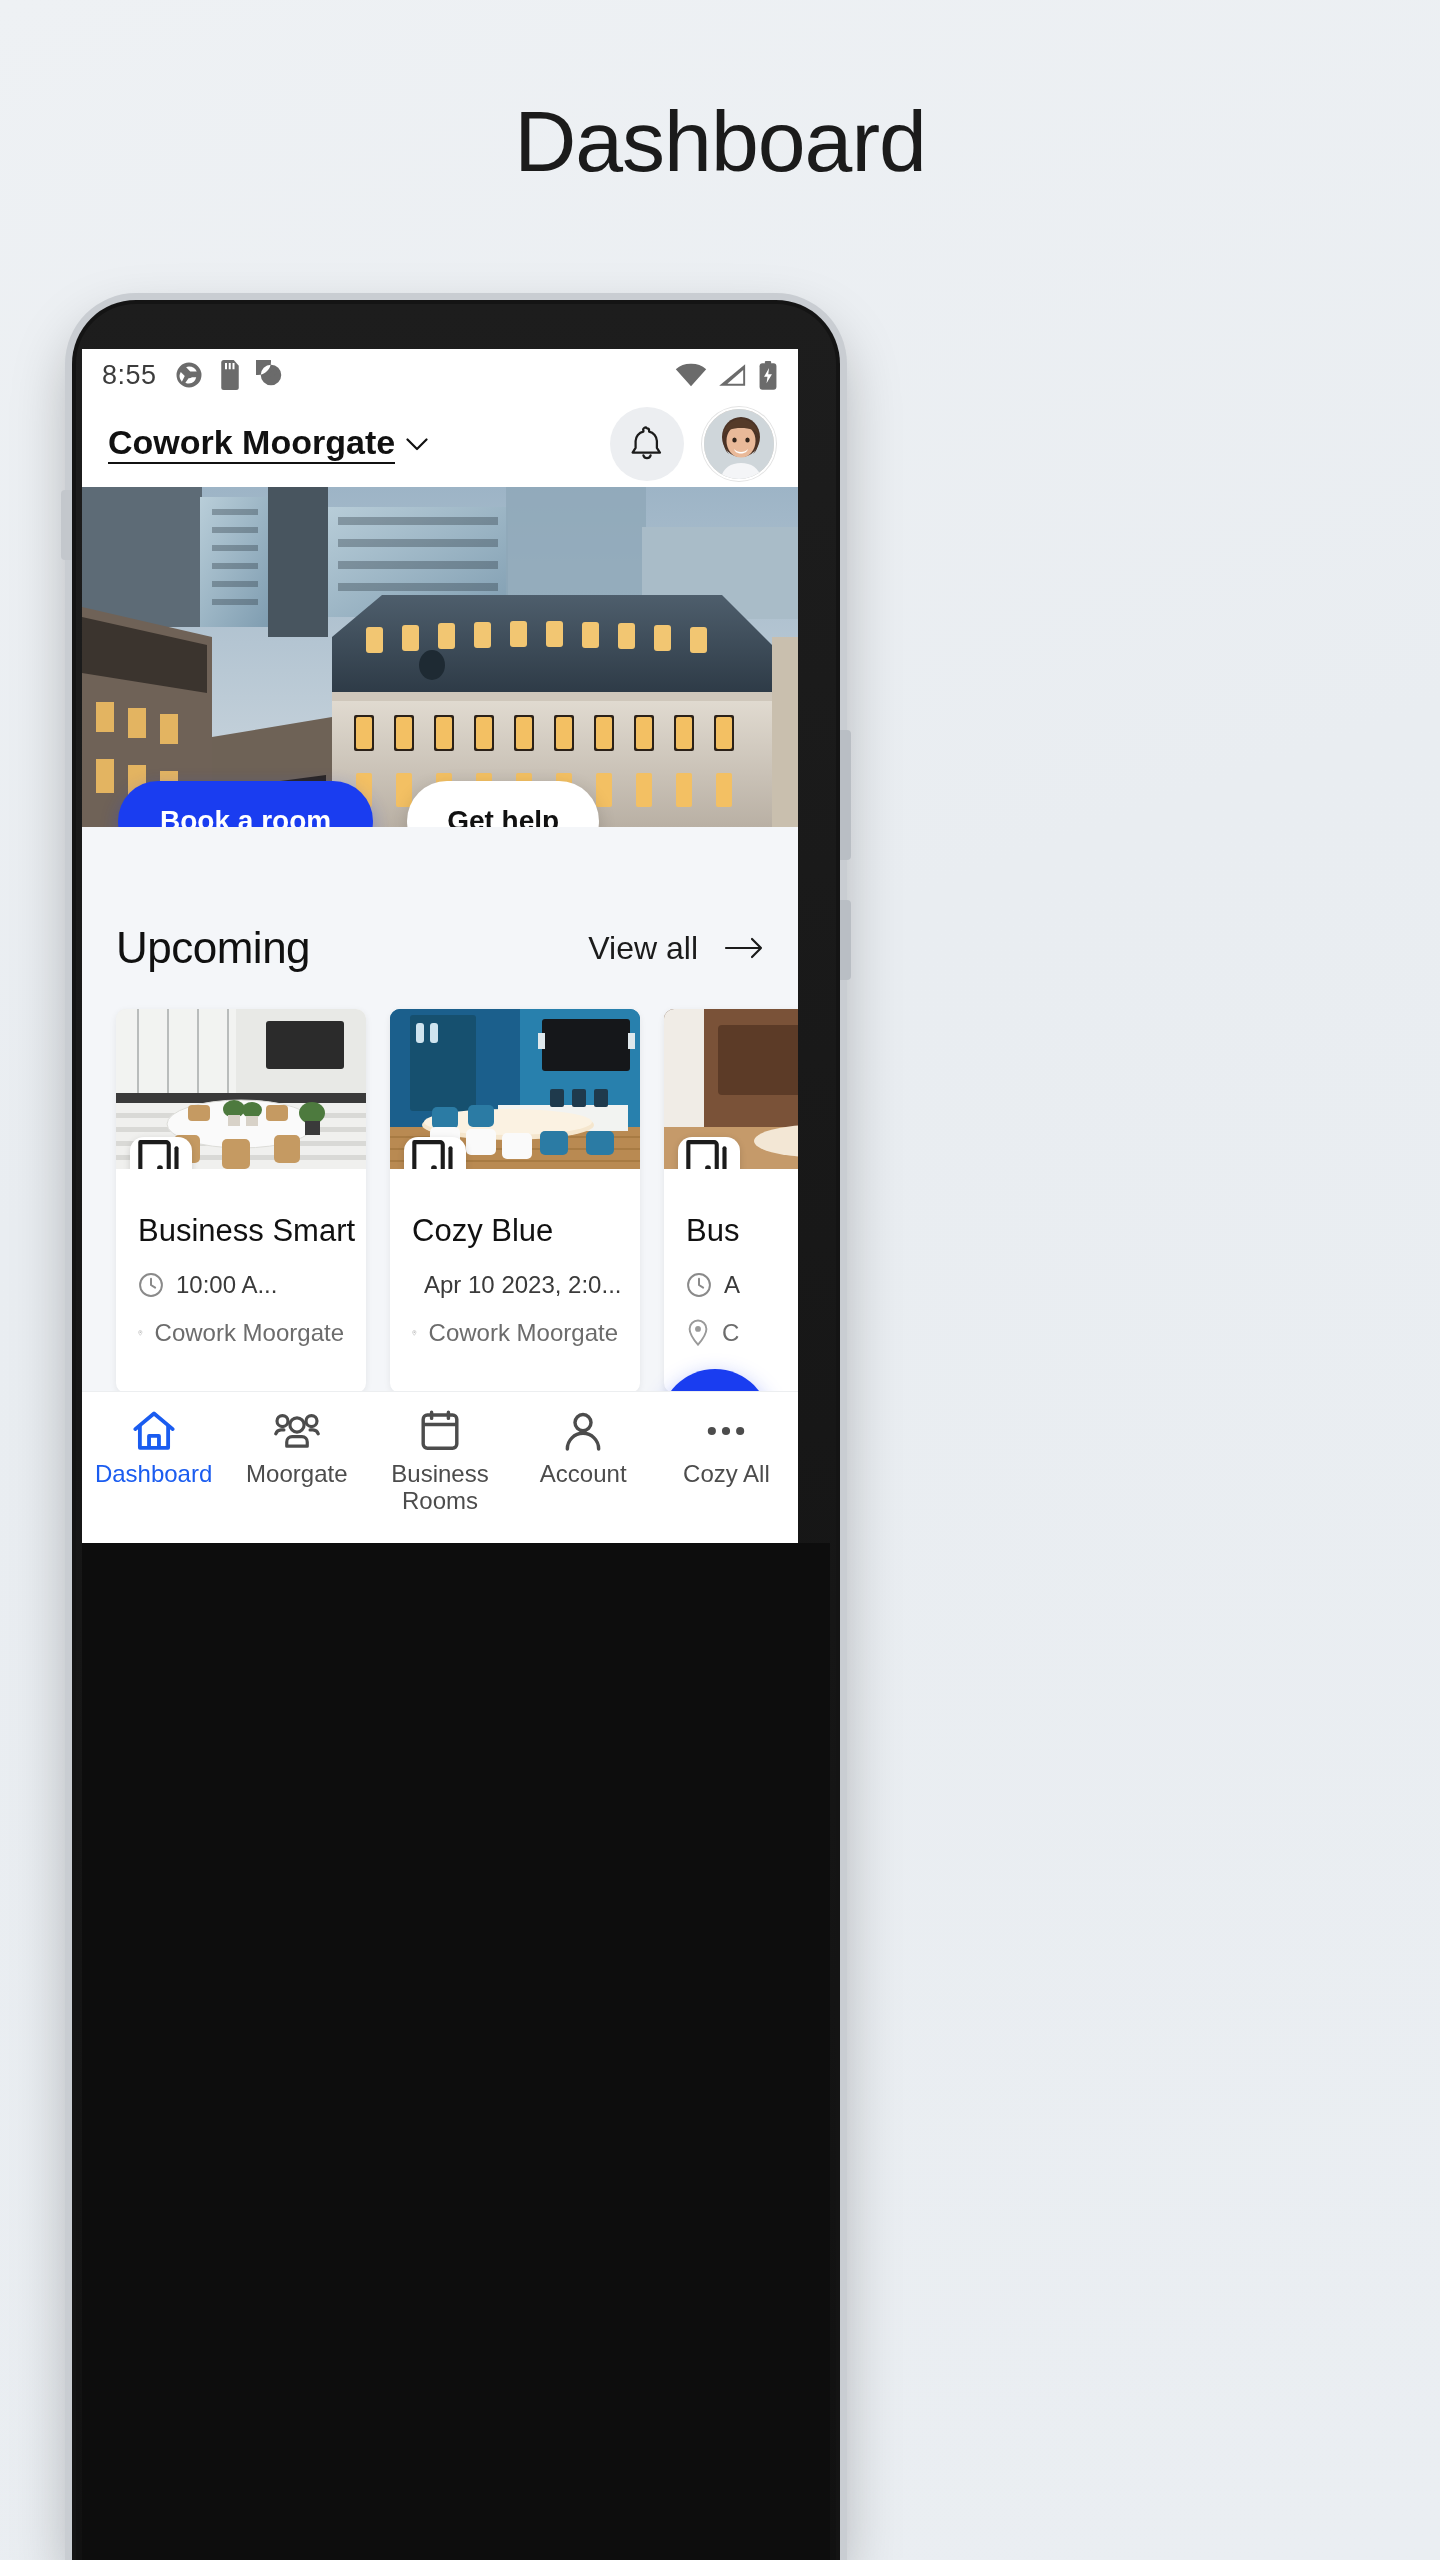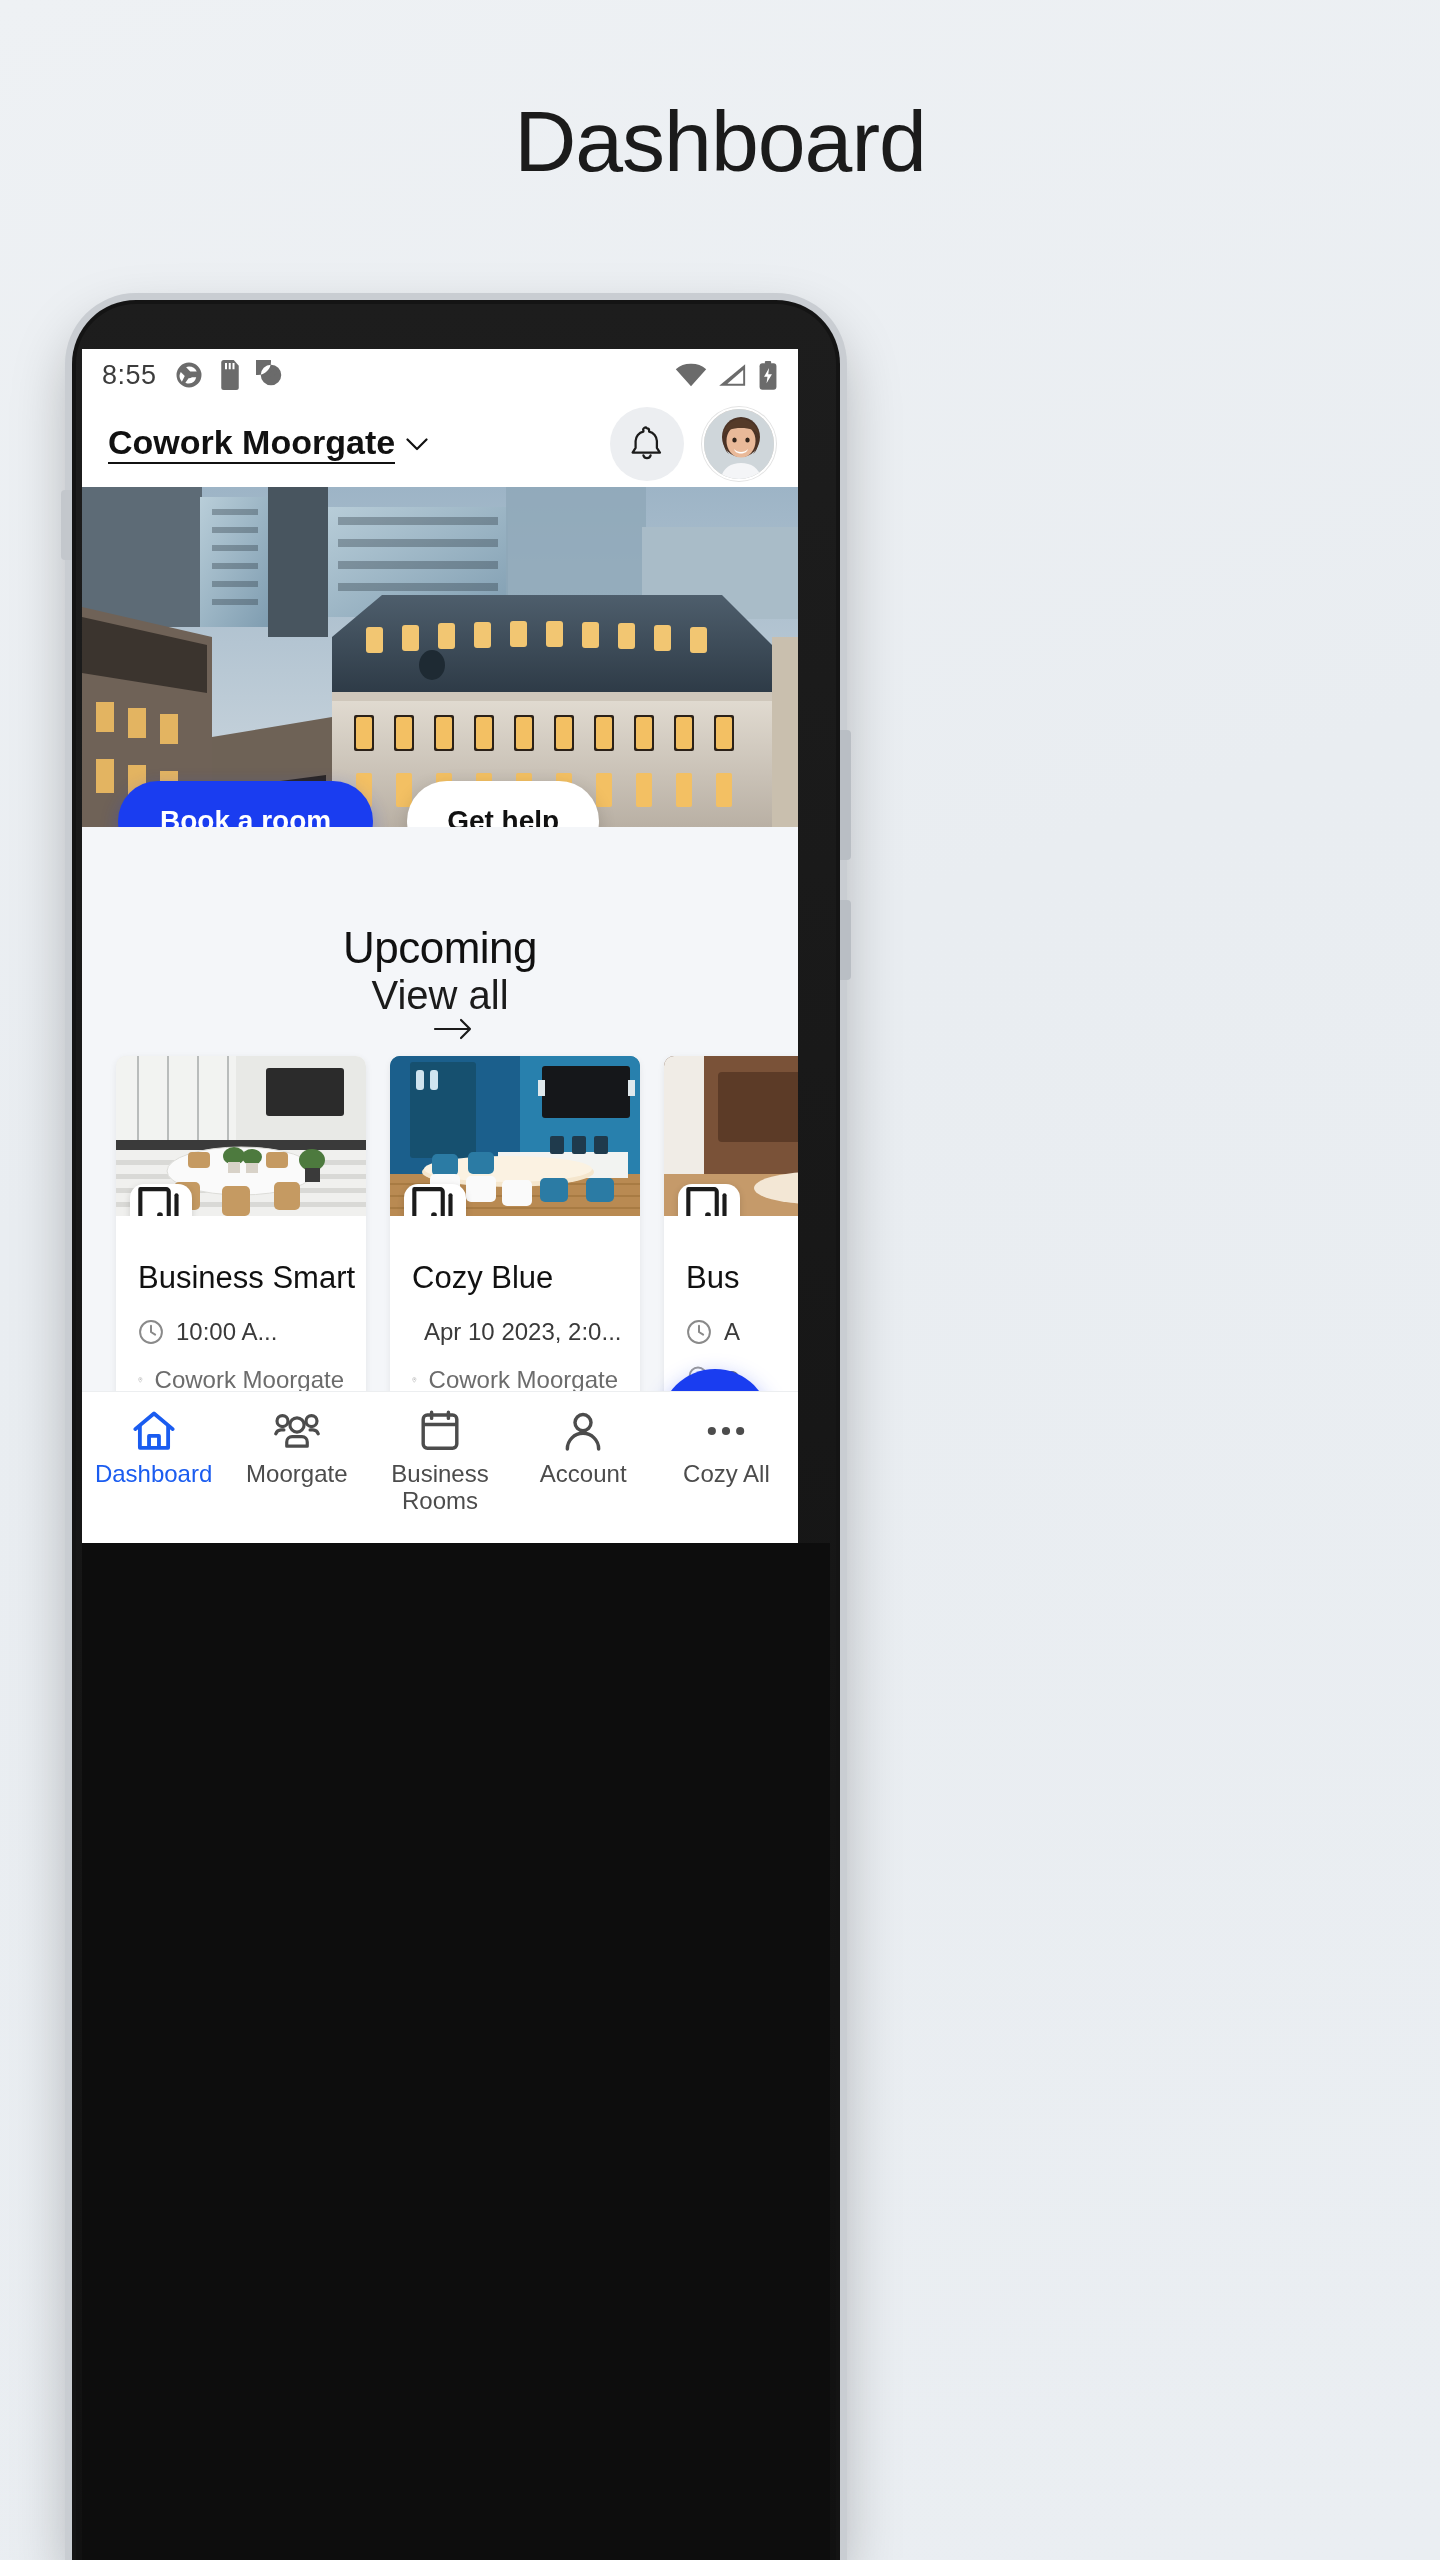--- a/index.html
+++ b/index.html
@@ -118,25 +118,25 @@
   }
   .btn-secondary{
     background:#fff; color:#111; font-size:28px; font-weight:700;
     padding:24px 40px; border-radius:40px; white-space:nowrap;
     box-shadow:0 5px 18px rgba(0,0,0,.16);
   }
 
   
   .content{ background:#f4f6f9; padding-top:96px; position:relative; }
   .sec-head{
-    display:flex; align-items:center; padding:0 34px; margin-bottom:16px;flex-direction:column;
+    display:flex; align-items:center; padding:0 34px; margin-bottom:36px;
   }
   .sec-title{ font-size:44px; color:#111; font-weight:400; letter-spacing:-.5px; }
   .sec-spacer{ flex:1; }
-  .view-all{ font-size:40px; color:#1b1b1b; }
+  .view-all{ font-size:32px; color:#1b1b1b; }
   .arrow-r{ margin-left:26px; width:40px; height:22px; }
 
   
   .cards{ display:flex; gap:24px; padding-left:34px; }
   .card{
     flex:0 0 250px; background:#fff; border-radius:10px; overflow:hidden;
     box-shadow:0 2px 7px rgba(0,0,0,.07); position:relative;
   }
   .card-img{ height:160px; position:relative; overflow:hidden; }
   .card-img svg{ display:block; width:100%; height:100%; }

